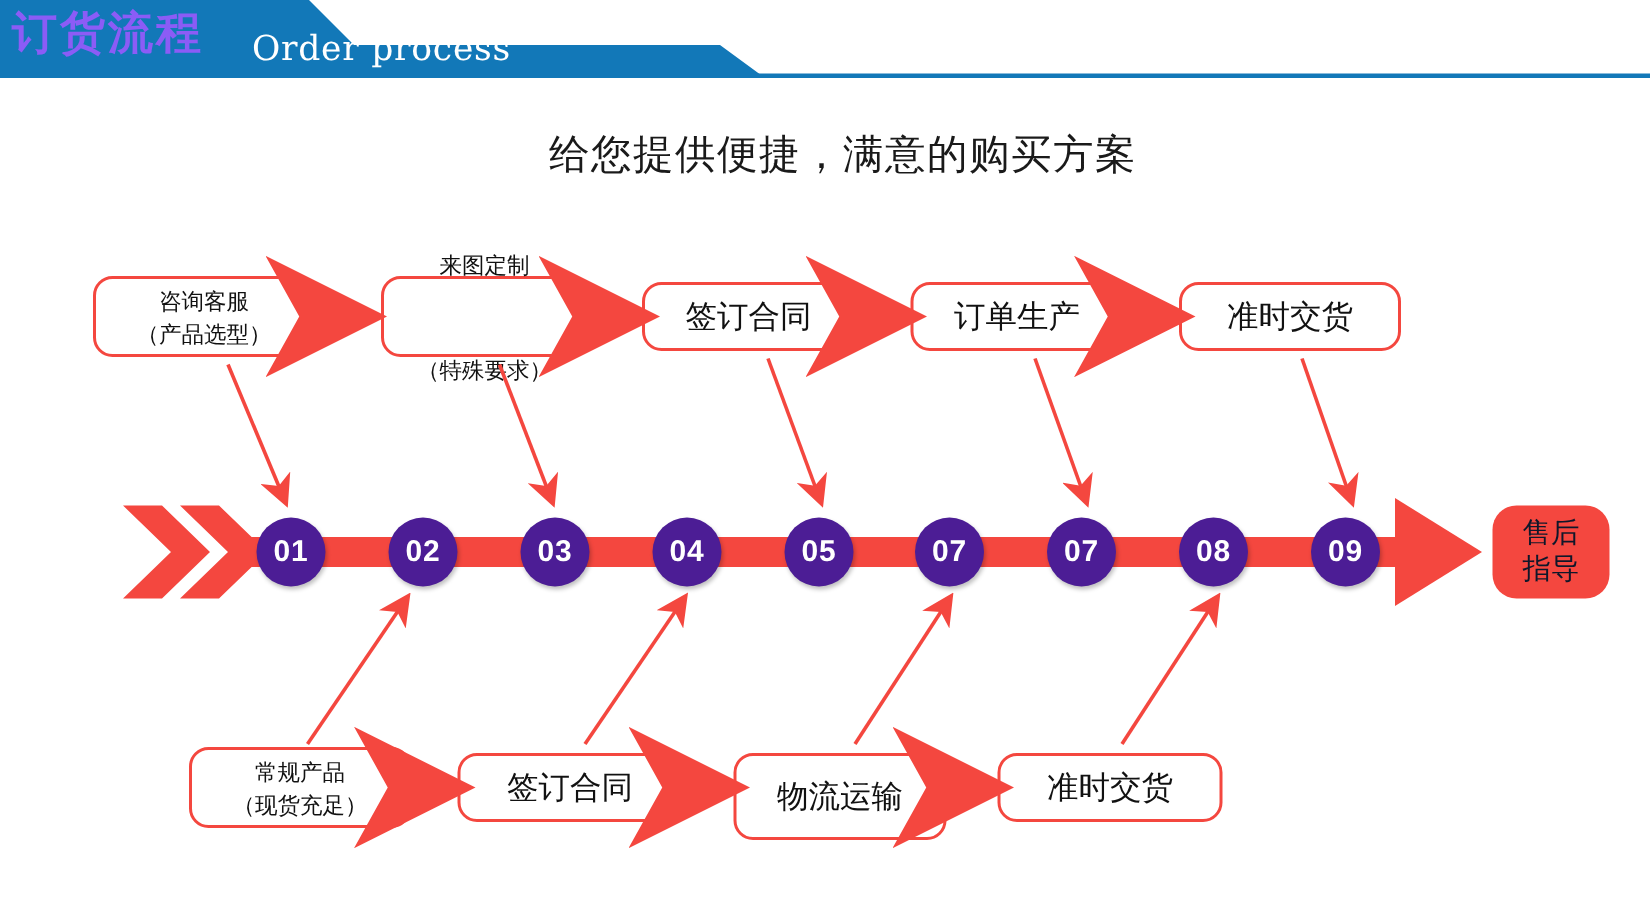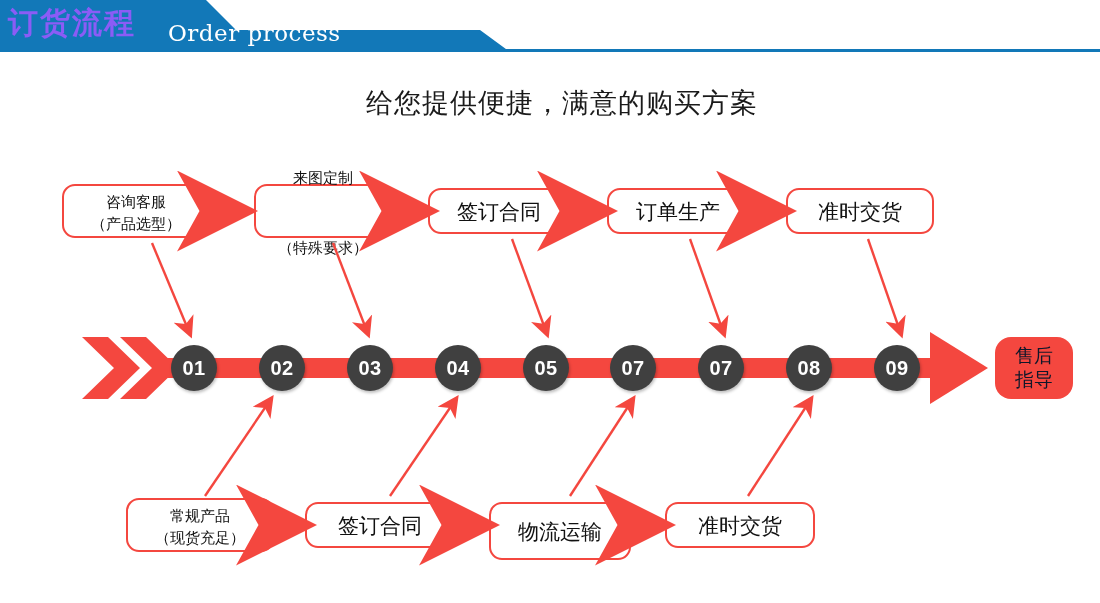--- a/index.html
+++ b/index.html
@@ -45,21 +45,21 @@
     align-items:center;justify-content:center;
     color:#111111;
   }
   .fbox .l1{font-size:15px;line-height:25px;white-space:nowrap;}
   .fbox .l2{font-size:15px;line-height:19px;white-space:nowrap;}
   .fbox.single .l1{font-size:21px;}
   
   .timeline-svg{position:absolute;left:0;top:0;}
   .circle{
     position:absolute;width:46px;height:46px;border-radius:50%;
-    background:#404040;
+    background:#4c1d95;
     display:flex;align-items:center;justify-content:center;
     color:#ffffff;font-size:20px;font-weight:bold;
     letter-spacing:0.5px;
     box-shadow:1px 2px 3px rgba(0,0,0,0.25);
     box-sizing:border-box;
   }
   .endcap{
     position:absolute;left:995px;top:337px;width:78px;height:62px;
     background:#f4473f;border-radius:16px;
     display:flex;flex-direction:column;

